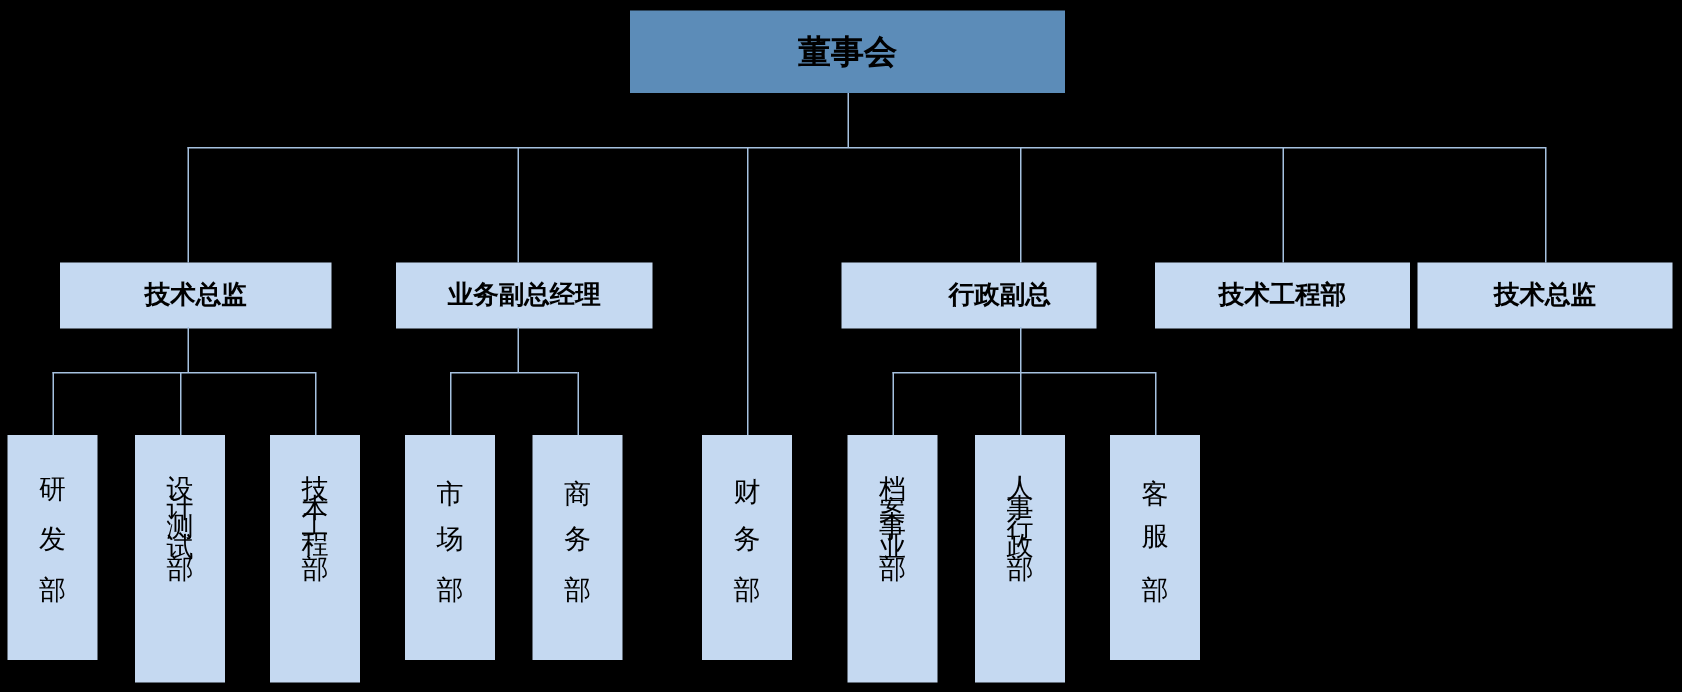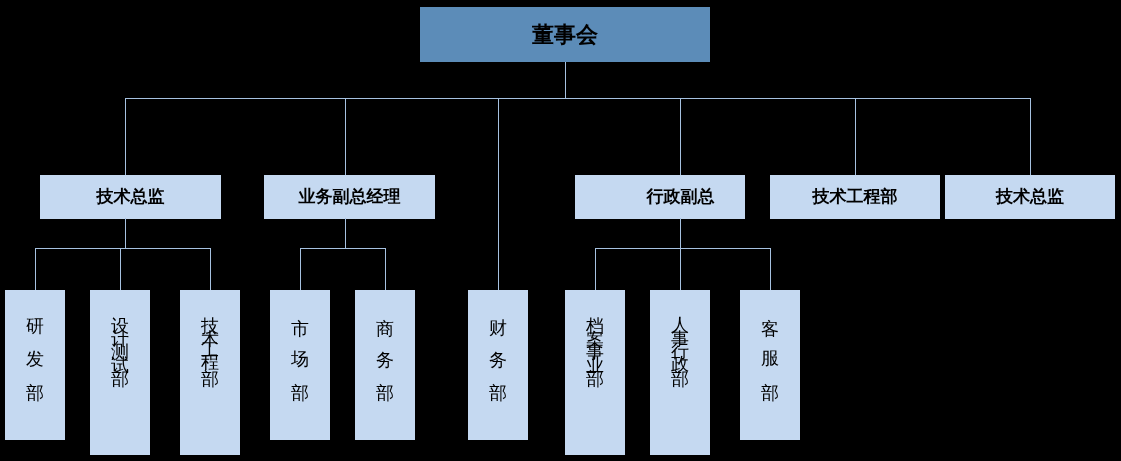--- a/index.html
+++ b/index.html
@@ -28,21 +28,21 @@
   <div class="line" style="left:125px; top:98px; width:905px; height:1px;"></div>
   <div class="line" style="left:125px; top:98px; width:1px; height:77px;"></div>
   <div class="line" style="left:345px; top:98px; width:1px; height:77px;"></div>
   <div class="line" style="left:498px; top:98px; width:1px; height:192px;"></div>
   <div class="line" style="left:680px; top:98px; width:1px; height:77px;"></div>
   <div class="line" style="left:855px; top:98px; width:1px; height:77px;"></div>
   <div class="line" style="left:1030px; top:98px; width:1px; height:77px;"></div>
 
   <div class="node l2" style="left:40px; width:181px;">技术总监</div>
   <div class="node l2" style="left:264px; width:171px;">业务副总经理</div>
-  <div class="node l2" style="left:575px; width:170px;padding-left:41px;">行政副总</div>
+  <div class="node l2" style="left:561px; width:170px;padding-left:41px;">行政副总</div>
   <div class="node l2" style="left:770px; width:170px;">技术工程部</div>
   <div class="node l2" style="left:945px; width:170px;">技术总监</div>
 
   <div class="line" style="left:125px; top:218px; width:1px; height:30px;"></div>
   <div class="line" style="left:35px; top:248px; width:175px; height:1px;"></div>
   <div class="line" style="left:35px; top:248px; width:1px; height:42px;"></div>
   <div class="line" style="left:120px; top:248px; width:1px; height:42px;"></div>
   <div class="line" style="left:210px; top:248px; width:1px; height:42px;"></div>
 
   <div class="line" style="left:345px; top:218px; width:1px; height:30px;"></div>

